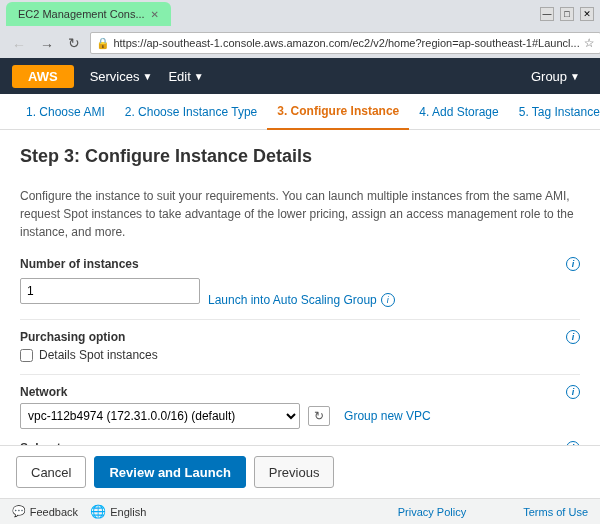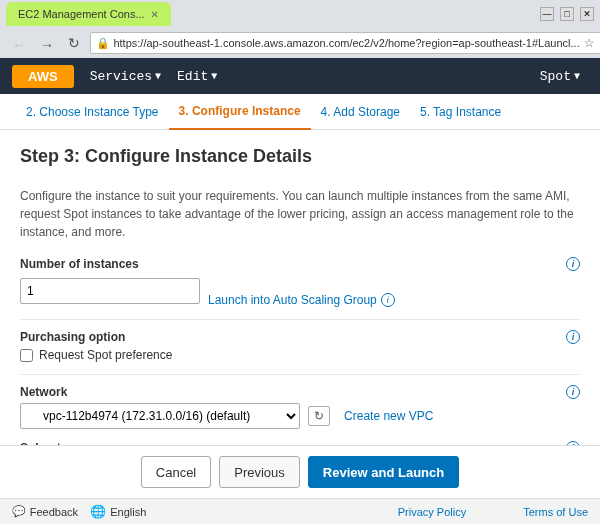--- a/index.html
+++ b/index.html
@@ -1,65 +1,65 @@
 <!DOCTYPE html>
 <html><head>
   <meta charset="utf-8">
   <style>
     * { box-sizing: border-box; margin: 0; padding: 0; }
     body { font-family: Arial, sans-serif; font-size: 13px; background: #f2f3f3; width: 600px; height: 524px; overflow: hidden; display: flex; flex-direction: column; }
 
     
     .browser-chrome { background: #dee1e6; flex-shrink: 0; }
     .title-bar { display: flex; align-items: center; padding: 4px 6px; background: #dee1e6; height: 28px; }
-    .tab { background: #bef264; border-radius: 6px 6px 0 0; padding: 4px 12px; font-size: 12px; display: flex; align-items: center; gap: 6px; height: 24px; }
+    .tab { background: #86efac; border-radius: 6px 6px 0 0; padding: 4px 12px; font-size: 12px; display: flex; align-items: center; gap: 6px; height: 24px; }
     .tab-title { font-size: 11px; color: #333; }
     .tab-close { font-size: 10px; color: #666; cursor: pointer; }
     .window-controls { margin-left: auto; display: flex; gap: 6px; }
     .win-btn { width: 14px; height: 14px; border: 1px solid #aaa; background: #e0e0e0; display: flex; align-items: center; justify-content: center; font-size: 9px; cursor: pointer; }
     .address-bar { display: flex; align-items: center; padding: 3px 8px; gap: 6px; height: 30px; background: #dee1e6; }
     .nav-btn { font-size: 14px; color: #555; cursor: pointer; padding: 2px 4px; }
     .nav-btn.disabled { color: #bbb; }
     .address-input { flex: 1; height: 22px; border: 1px solid #bbb; border-radius: 2px; padding: 0 6px; font-size: 11px; color: #333; background: white; display: flex; align-items: center; }
     .lock-icon { color: #5a5; font-size: 11px; margin-right: 3px; }
     .star-icon { margin-left: 4px; color: #666; font-size: 12px; }
 
     
     .aws-nav { background: #232f3e; display: flex; align-items: center; padding: 0 12px; height: 36px; flex-shrink: 0; }
     .aws-logo { background: #ff9900; color: white; font-weight: bold; font-size: 13px; padding: 4px 16px; border-radius: 3px; margin-right: 8px; }
-    .aws-nav-item { color: white; font-size: 13px; padding: 12px 8px; display: flex; align-items: center; gap: 3px; cursor: pointer; height: 36px; align-items: center; font-family: Liberation Mono, monospace; }
+    .aws-nav-item { color: white; font-size: 13px; padding: 12px 8px; display: flex; align-items: center; gap: 3px; cursor: pointer; height: 36px; align-items: center; }
     .caret { font-size: 10px; }
     .aws-nav-right { margin-left: auto; }
 
     
     .step-nav { background: white; border-bottom: 1px solid #ddd; display: flex; align-items: center; padding: 0 16px; height: 36px; flex-shrink: 0; }
     .step-item { font-size: 12px; color: #0073bb; padding: 0 10px; cursor: pointer; height: 36px; display: flex; align-items: center; white-space: nowrap; }
     .step-item.active { color: #e07010; border-bottom: 2px solid #e07010; font-weight: bold; }
     .step-item:not(.active) { color: #0073bb; }
 
     
     .main-content { background: white; flex: 1; overflow-y: auto; padding: 16px 20px; }
     .page-title { font-size: 18px; font-weight: bold; color: #333; margin-bottom: 20px; }
     .page-desc { font-size: 12px; color: #555; line-height: 1.5; margin-bottom: 16px; }
     .info-icon { display: inline-flex; align-items: center; justify-content: center; width: 14px; height: 14px; border-radius: 50%; border: 1px solid #0073bb; color: #0073bb; font-size: 9px; font-style: italic; cursor: pointer; }
     .text-input { width: 180px; height: 26px; border: 1px solid #aaa; border-radius: 2px; padding: 0 6px; font-size: 12px; }
     .launch-link { color: #0073bb; font-size: 12px; cursor: pointer; display: flex; align-items: center; gap: 4px; margin-top: 18px; }
 
     .checkbox-row { display: flex; align-items: center; gap: 6px; font-size: 12px; color: #333; }
     .checkbox-row input[type=checkbox] { margin: 0; }
 
-    .select-field { height: 26px; border: 1px solid #aaa; border-radius: 2px; padding: 0 18px; font-size: 12px; background: white; }
+    .select-field { height: 26px; border: 1px solid #aaa; border-radius: 2px; padding: 0 3px; font-size: 12px; background: white; }
     .select-wide { width: 280px; }
     .select-medium { width: 280px; }
 
     .refresh-btn { background: none; border: 1px solid #aaa; border-radius: 2px; padding: 2px 5px; cursor: pointer; font-size: 12px; color: #555; }
     .create-link { color: #0073bb; font-size: 12px; cursor: pointer; margin-left: 6px; }
 
     
-    .bottom-bar { background: white; border-top: 1px solid #ddd; display: flex; align-items: center; justify-content: center; padding: 10px 16px; gap: 8px; flex-shrink: 0; }
+    .bottom-bar { background: white; border-top: 1px solid #ddd; display: flex; align-items: center; justify-content: flex-start; padding: 10px 16px; gap: 8px; flex-shrink: 0; }
     .btn { height: 32px; padding: 0 14px; border-radius: 3px; font-size: 13px; cursor: pointer; display: flex; align-items: center; }
     .btn-default { background: white; border: 1px solid #aaa; color: #333; }
     .btn-primary { background: #0073bb; border: 1px solid #0073bb; color: white; font-weight: bold; }
     .btn-secondary { background: #f8f8f8; border: 1px solid #aaa; color: #333; }
 
     
     .footer { background: #f2f3f3; border-top: 1px solid #ddd; display: flex; align-items: center; padding: 4px 12px; height: 26px; font-size: 11px; color: #333; flex-shrink: 0; }
     .footer-left { display: flex; align-items: center; gap: 12px; }
     .footer-right { margin-left: auto; display: flex; gap: 12px; color: #0073bb; }
     .footer-link { color: #0073bb; cursor: pointer; padding-left: 45px; }
@@ -101,26 +101,29 @@
   <div class="aws-logo">AWS</div>
   <div class="aws-nav-item">
     <span>Services</span>
     <span class="caret">▼</span>
   </div>
   <div class="aws-nav-item">
     <span>Edit</span>
     <span class="caret">▼</span>
   </div>
   <div class="aws-nav-item aws-nav-right">
-    <span>Spot</span>
+    <span>Group</span>
     <span class="caret">▼</span>
   </div>
 </div>
 
 <div class="step-nav">
+  <div class="step-item">
+    <span>1. Choose AMI</span>
+  </div>
   <div class="step-item">
     <span>2. Choose Instance Type</span>
   </div>
   <div class="step-item active">
     <span>3. Configure Instance</span>
   </div>
   <div class="step-item">
     <span>4. Add Storage</span>
   </div>
   <div class="step-item">
@@ -149,60 +152,60 @@
   <hr class="divider-line">
 
   <div class="form-row">
     <div class="label-row">
       <span>Purchasing option</span>
       <span class="info-icon">i</span>
     </div>
     <div class="input-row">
       <label class="checkbox-row">
         <input type="checkbox" style="">
-        <span>Request Spot preference</span>
+        <span>Details Spot instances</span>
       </label>
     </div>
   </div>
 
   <hr class="divider-line">
 
   <div class="form-row">
     <div class="label-row">
       <span>Network</span>
       <span class="info-icon">i</span>
     </div>
     <div class="input-row">
       <select class="select-field select-wide">
         <option>vpc-112b4974 (172.31.0.0/16) (default)</option>
       </select>
       <button class="refresh-btn">↻</button>
-      <span class="create-link">Create new VPC</span>
+      <span class="create-link">Group new VPC</span>
     </div>
   </div>
 
   <div class="form-row">
     <div class="label-row">
       <span>Subnet</span>
       <span class="info-icon">i</span>
     </div>
     <div class="input-row">
       <select class="select-field select-medium">
         <option>No preference (default subnet in any Availability Zon...</option>
       </select>
 
     </div>
   </div>
 
 </div>
 
 <div class="bottom-bar">
   <button class="btn btn-default">Cancel</button>
+  <button class="btn btn-primary">Review and Launch</button>
   <button class="btn btn-secondary">Previous</button>
-  <button class="btn btn-primary">Review and Launch</button>
 </div>
 
 <div class="footer">
   <div class="footer-left">
     <div class="footer-item">
       <span>💬</span>
       <span>Feedback</span>
     </div>
     <div class="footer-item">
       <span class="globe-icon">🌐</span>

